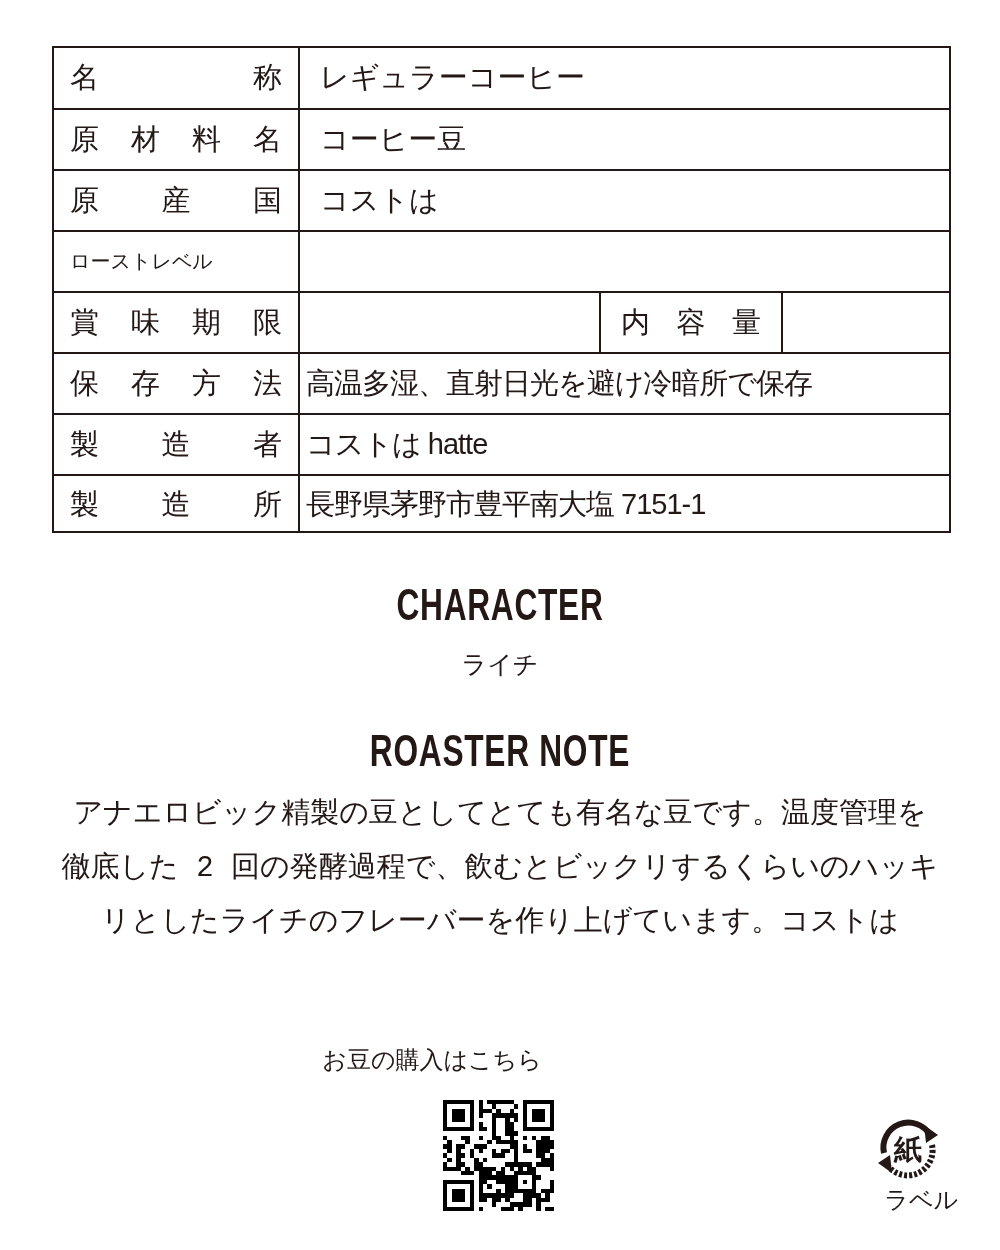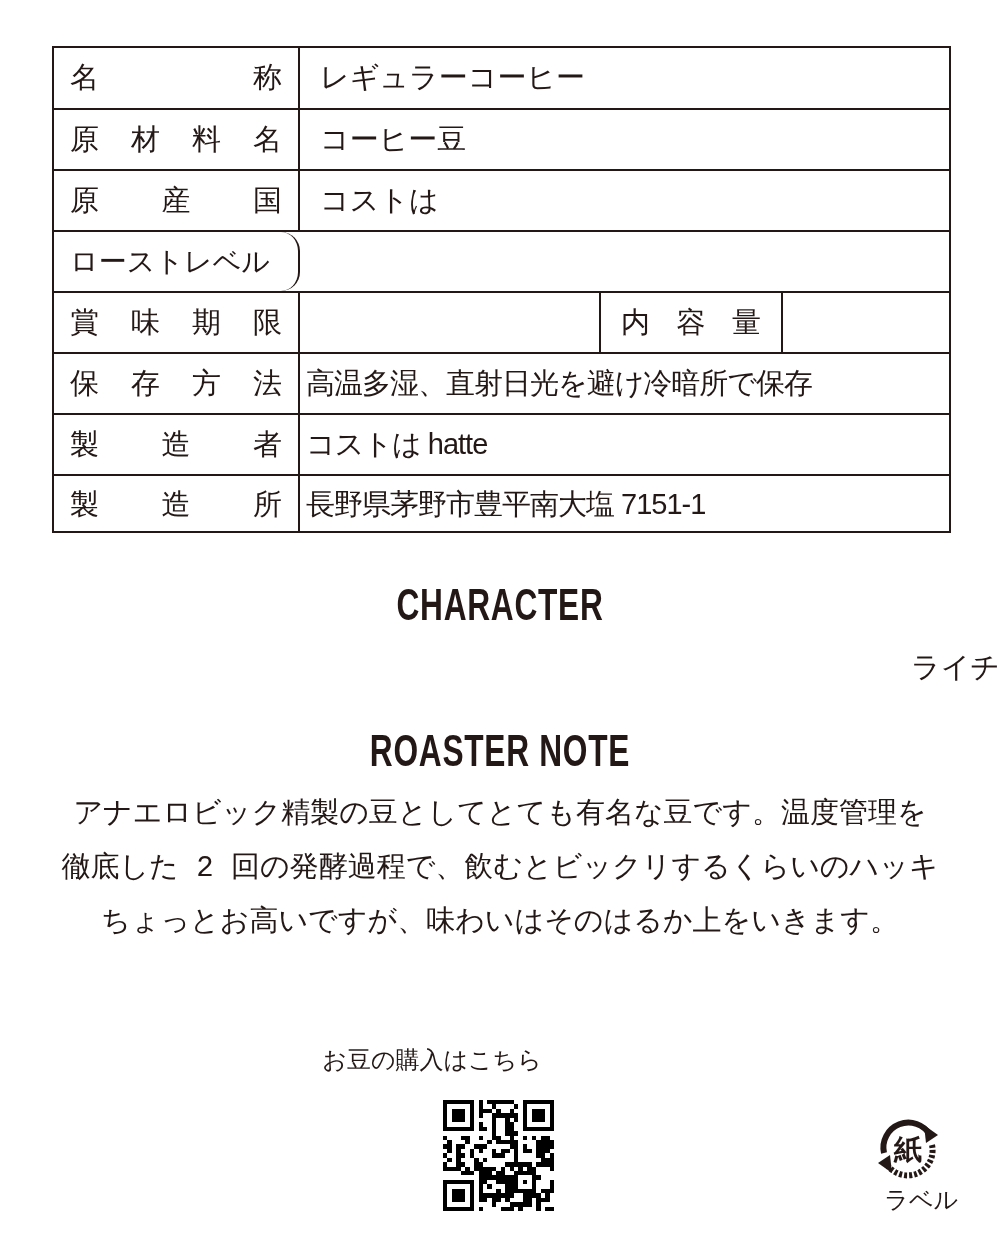--- a/index.html
+++ b/index.html
@@ -5,34 +5,34 @@
   html, body { margin: 0; padding: 0; background: #ffffff; }
   body { width: 1000px; height: 1250px; position: relative; overflow: hidden;
          font-family: "DejaVu Sans", "Liberation Sans", sans-serif; color: #231815; }
   .label-table { position: absolute; left: 52px; top: 46px; width: 899px; height: 487px;
                  border: 2px solid #231815; box-sizing: border-box; }
   .row { position: absolute; left: 0; right: 0; border-bottom: 2px solid #231815; box-sizing: border-box; }
   .row:last-child { border-bottom: none; }
   .cell-head { position: absolute; left: 0; top: 0; bottom: 0; width: 246px; border-right: 2px solid #231815;
                box-sizing: border-box; display: flex; align-items: center; justify-content: space-between;
                padding: 0 16px 0 16px; font-size: 29px; }
-  .cell-head.compact { justify-content: flex-start; letter-spacing: 0; font-size: 28px; border-radius: 19px; }
+  .cell-head.compact { justify-content: flex-start; letter-spacing: 0; font-size: 20px; }
   .cell-head span { display: inline-block; }
   .cell-val { position: absolute; left: 246px; right: 0; top: 0; bottom: 0; display: flex; align-items: center;
               padding-left: 20px; font-size: 29px; }
   .cell-val.cond { font-family: "Liberation Sans", sans-serif; letter-spacing: -1px; font-size: 29px; padding-left: 6px; }
   .split-a { position: absolute; left: 246px; top: 0; bottom: 0; width: 301px; border-right: 2px solid #231815; box-sizing: border-box; }
   .split-b { position: absolute; left: 547px; top: 0; bottom: 0; width: 182px; border-right: 2px solid #231815; box-sizing: border-box;
              display: flex; align-items: center; justify-content: space-between; padding: 0 20px; font-size: 29px; }
   .split-c { position: absolute; left: 729px; right: 0; top: 0; bottom: 0; }
 
   .heading { position: absolute; left: 0; width: 1000px; text-align: center;
              font-family: "Liberation Sans", sans-serif; font-weight: bold; font-size: 44px;
              transform: scaleX(0.72); transform-origin: center; letter-spacing: 1px; }
-  .sub { position: absolute; left: 0; width: 1000px; text-align: right; font-size: 29px; font-family: Liberation Mono, monospace; }
+  .sub { position: absolute; left: 0; width: 1000px; text-align: center; font-size: 25px; font-family: Liberation Mono, monospace; }
   .note { position: absolute; left: 40px; width: 920px; text-align: center; font-size: 29px; line-height: 54px; font-family: Liberation Mono, monospace; }
   .note div { white-space: nowrap; }
   .buy { position: absolute; left: 0; width: 864px; text-align: center; font-size: 24px; top: 1044px; }
   .qr { position: absolute; left: 443px; top: 1100px; width: 111px; height: 111px;
         display: grid; grid-template-columns: repeat(25, 1fr); grid-template-rows: repeat(25, 1fr); }
   .qr i { display: block; }
   .qr i.on { background: #000; }
   .recycle { position: absolute; left: 872px; top: 1113px; width: 72px; height: 72px; }
   .recycle-label { position: absolute; left: 862px; top: 1184px; width: 96px; text-align: right; font-size: 24px; }
 </style>
@@ -118,21 +118,21 @@
   </div>
 </div>
 
 <div class="heading" style="top:580px;">CHARACTER</div>
 <div class="sub" style="top:648px;">ライチ</div>
 
 <div class="heading" style="top:726px;">ROASTER NOTE</div>
 <div class="note" style="top:788px;">
   <div>アナエロビック精製の豆としてとても有名な豆です。温度管理を</div>
   <div>徹底した 2 回の発酵過程で、飲むとビックリするくらいのハッキ</div>
-  <div>ちょっとお高いですが、味わいはそのはるか上をいきます。</div>
+  <div>リとしたライチのフレーバーを作り上げています。コストは</div>
 </div>
 
 <div class="buy">お豆の購入はこちら</div>
 <div class="qr" id="qr">
     <i class="on"></i>
     <i class="on"></i>
     <i class="on"></i>
     <i class="on"></i>
     <i class="on"></i>
     <i class="on"></i>

